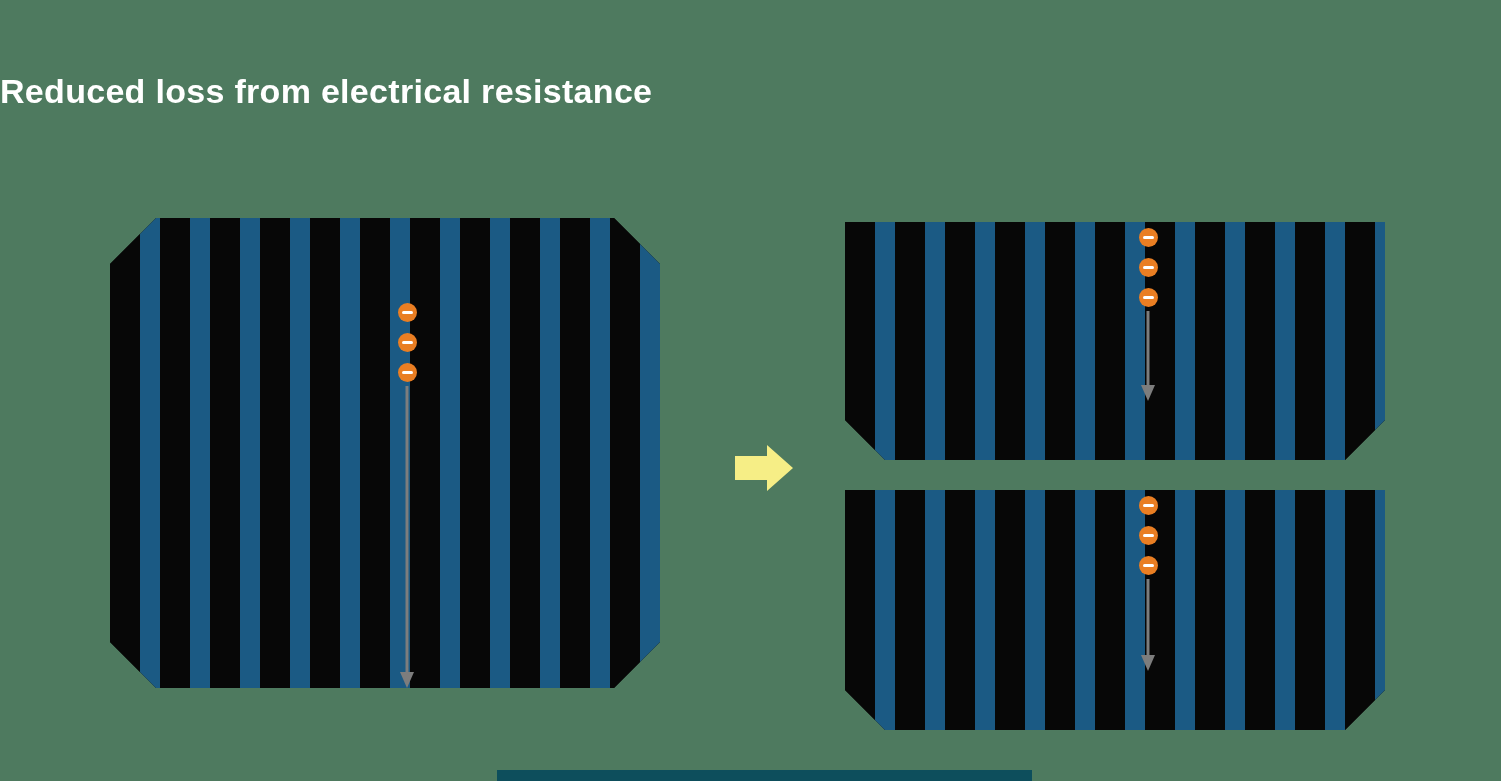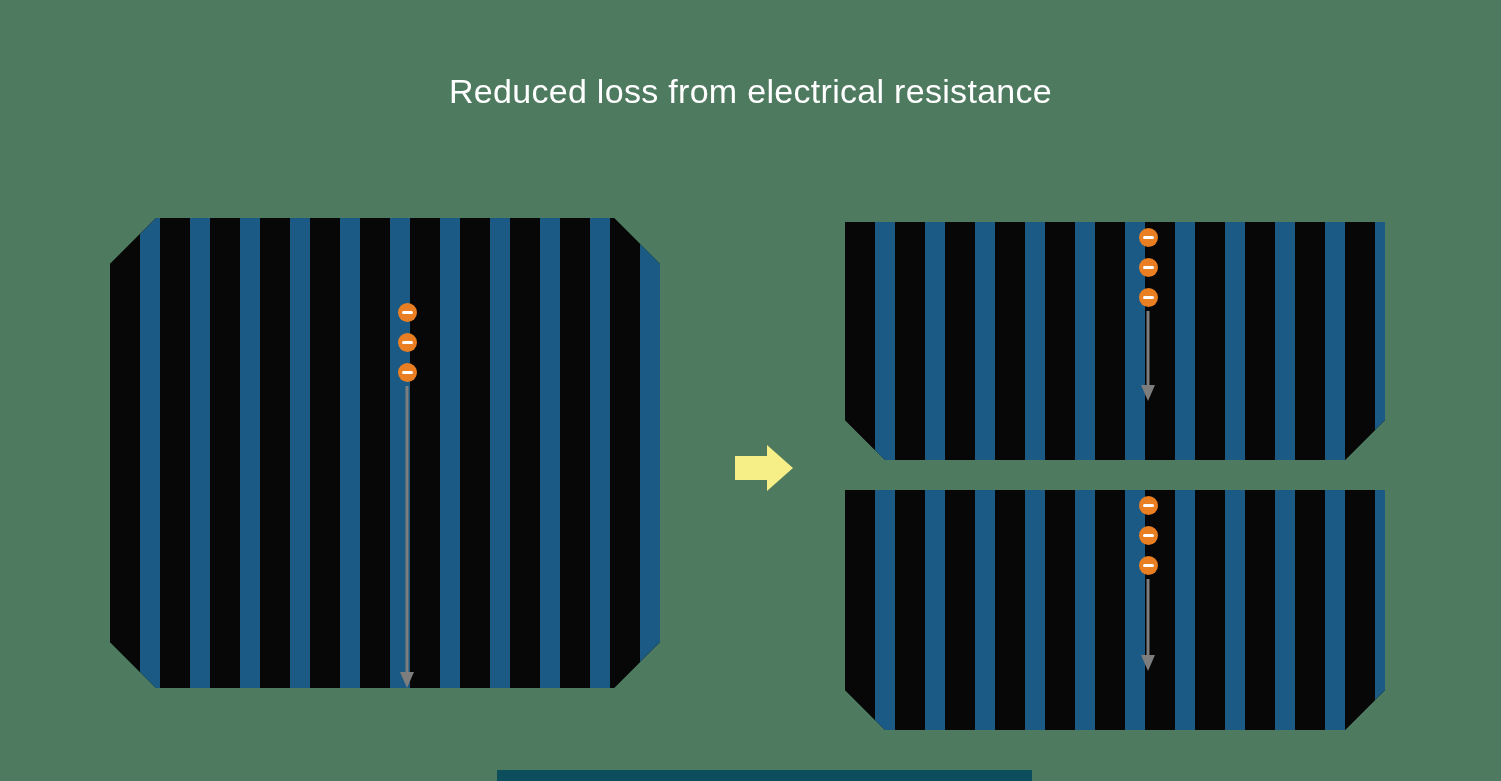--- a/index.html
+++ b/index.html
@@ -17,23 +17,23 @@
   body{
     width:1501px;height:781px;
     background:var(--background);
     font-family:"Liberation Sans", sans-serif;
     overflow:hidden;
   }
   .canvas{position:relative;width:1501px;height:781px;}
 
   .title{
     position:absolute;left:0;top:72px;width:100%;
-    margin:0;text-align:center;
+    margin:0;
     color:var(--title-white);
-    font-size:34px;font-weight:400;letter-spacing:0.3px;
+    font-size:34px;font-weight:700;letter-spacing:0.3px;
   }
 
   
   .cell{
     position:absolute;
     background-color:var(--cell-black);
     background-image:repeating-linear-gradient(
       90deg,
       var(--cell-black) 0px,
       var(--cell-black) 30px,

